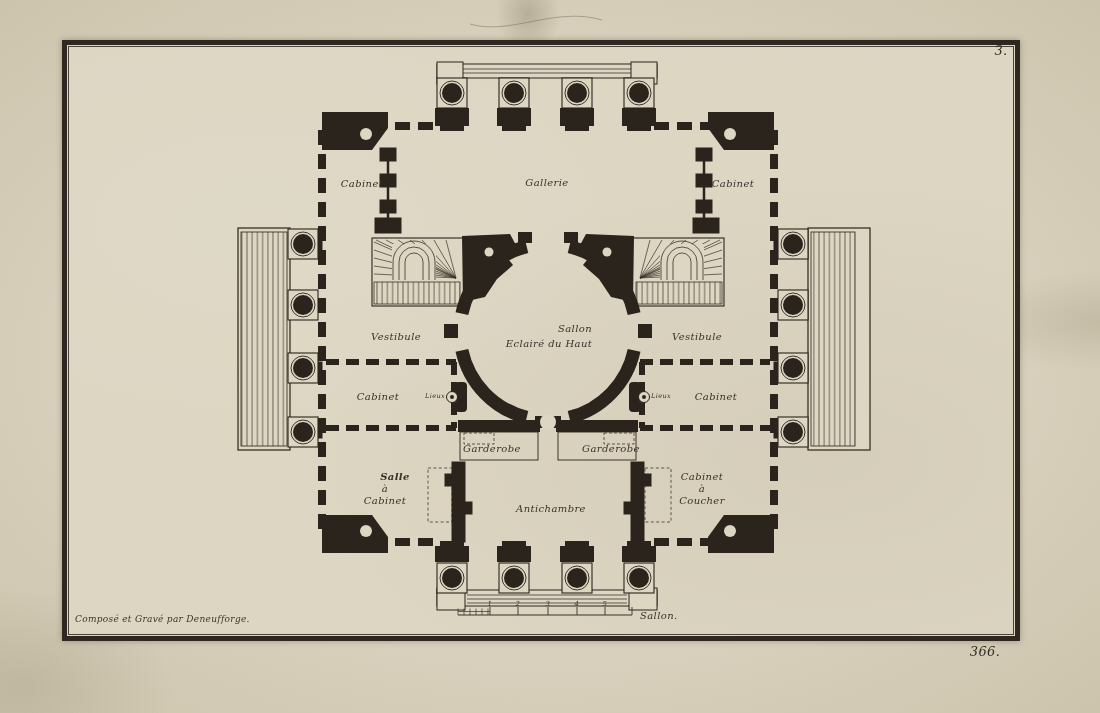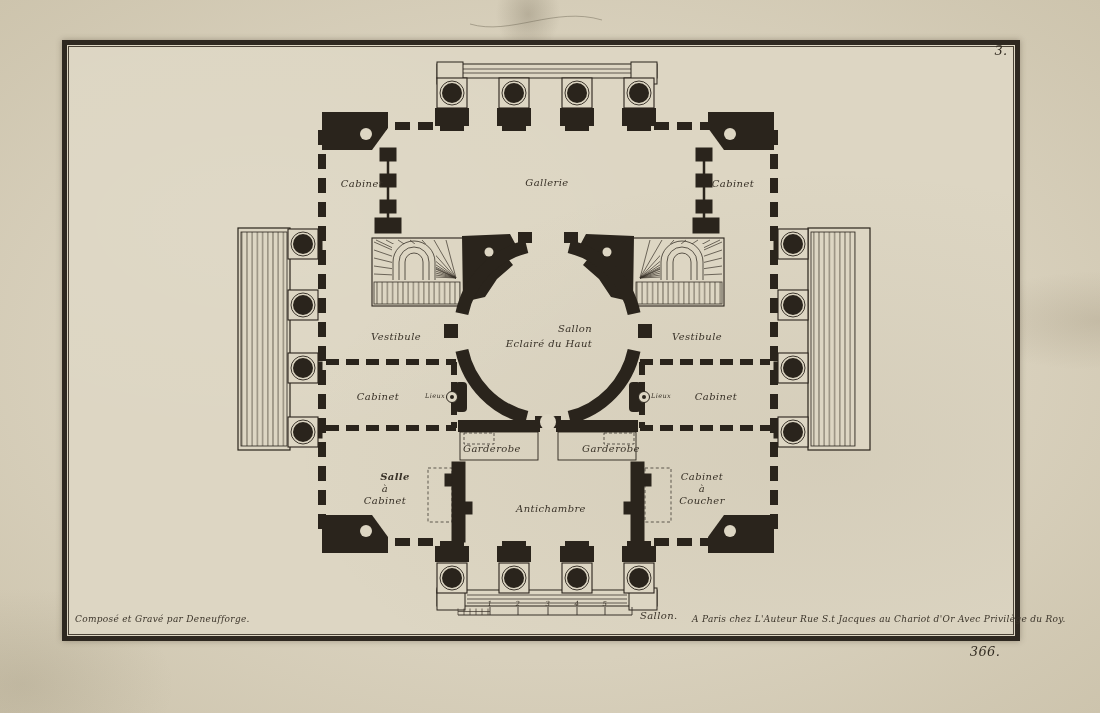--- a/index.html
+++ b/index.html
@@ -323,21 +323,20 @@
       <path d="M458,608.5 V615 M464,608.5 V615 M470,608.5 V615 M476,608.5 V615 M482,608.5 V615 M488,608.5 V615" stroke-width="0.7"></path>
       <path d="M490,607 V615 M518,607 V615 M548,607 V615 M577,607 V615 M605,607 V615 M632,607 V615" stroke-width="0.9"></path>
     </g>
   </svg>
 
 
   <div class="lbl pnum" style="left:1001px;top:50px;">3.</div>
   <div class="lbl pnum" style="left:985px;top:651px;">366.</div>
 
   <div class="lbl lbl-left credit" style="left:75px;top:619px;">Composé et Gravé par Deneufforge.</div>
-  <div class="lbl lbl-left credit" style="left:692px;top:619px;">A Paris chez L'Auteur Rue S.t Jacques au Chariot d'Or Avec Privilège du Roy.</div>
 
   <div class="lbl s95" style="left:362px;top:183px;">Cabinet</div>
   <div class="lbl s95" style="left:547px;top:182px;">Gallerie</div>
   <div class="lbl s95" style="left:733px;top:183px;">Cabinet</div>
 
   <div class="lbl s95" style="left:396px;top:336px;">Vestibule</div>
   <div class="lbl s95" style="left:575px;top:328px;">Sallon</div>
   <div class="lbl s85" style="left:549px;top:343px;">Eclairé du Haut</div>
   <div class="lbl s95" style="left:697px;top:336px;">Vestibule</div>
 

